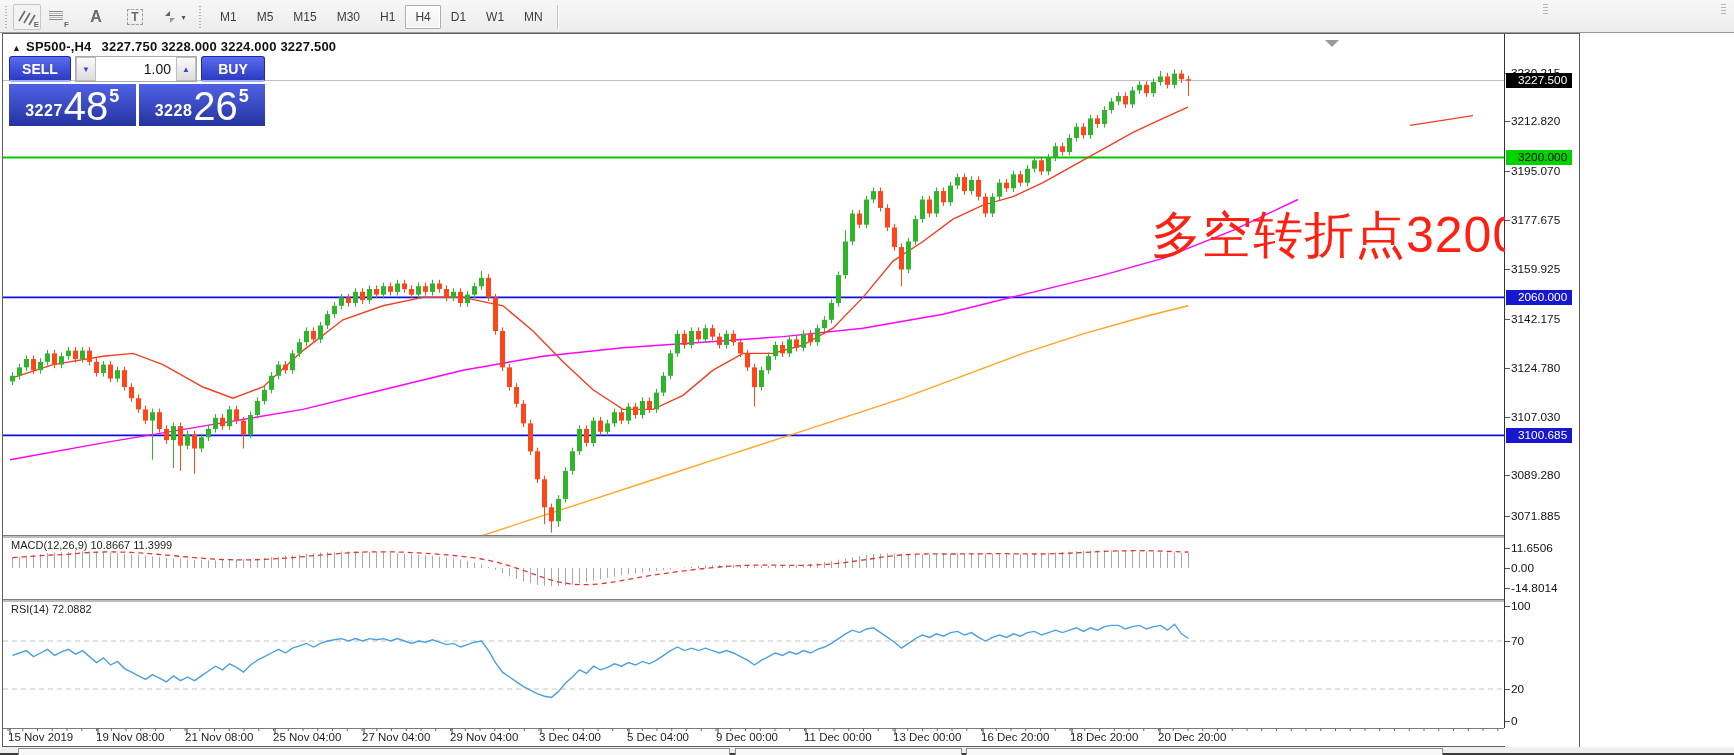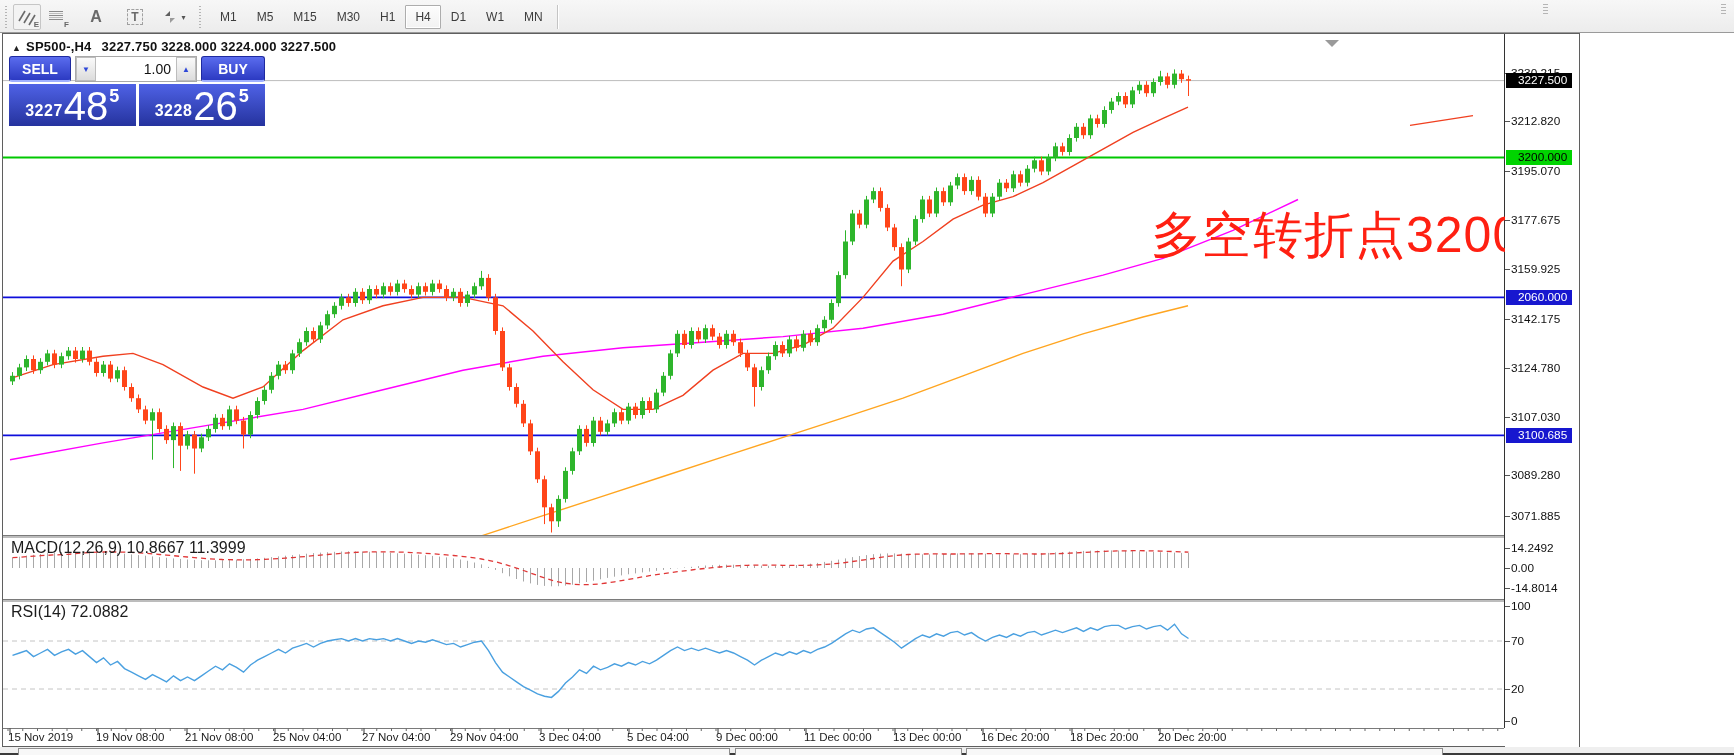--- a/index.html
+++ b/index.html
@@ -57,21 +57,21 @@
   .tp-price.sell { margin-right:3px; }
   .tp-small { font-size:16px; font-weight:600; margin-bottom:3px; letter-spacing:0.5px; }
   .tp-big { font-size:40px; font-weight:500; line-height:0.82; margin:0 1px; }
   .tp-sup { font-size:18px; font-weight:600; margin-bottom:16px; }
 
   
   .annotation { position:absolute; left:1148px; top:168px; font-size:50px; letter-spacing:1px;
     white-space:nowrap; font-weight:500; }
 
   
-  .panel-label { position:absolute; left:8px; font-size:16px; color:#1c1c1c; white-space:nowrap; }
+  .panel-label { position:absolute; left:8px; font-size:11px; color:#1c1c1c; white-space:nowrap; }
 
   
   .paxis { position:absolute; left:1502px; top:0; width:74px; height:713px; background:#fff; }
   .paxis-tick { position:absolute; left:6px; font-size:11.8px; color:#111; white-space:nowrap; }
   .paxis-tick::before { content:""; position:absolute; left:-6px; top:7px; width:5px; height:1px; background:#555; }
   .paxis-box { position:absolute; left:1px; width:66px; height:15px; font-size:11.8px; line-height:15px;
     padding-left:12px; white-space:nowrap; }
   .paxis-box.current { background:#000; color:#fff; }
   .paxis-box.green { background:#00d400; color:#000; }
   .paxis-box.blue { background:#1717cf; color:#fff; }
@@ -860,21 +860,21 @@
       <div class="paxis-tick" style="top: 228.2px;">3159.925</div>
       <div class="paxis-tick" style="top: 277.8px;">3142.175</div>
       <div class="paxis-tick" style="top: 326.5px;">3124.780</div>
       <div class="paxis-tick" style="top: 376.2px;">3107.030</div>
       <div class="paxis-tick" style="top: 434px;">3089.280</div>
       <div class="paxis-tick" style="top: 474.5px;">3071.885</div>
       <div class="paxis-box current" style="top: 39.1px;">3227.500</div>
       <div class="paxis-box green" style="top: 116px;">3200.000</div>
       <div class="paxis-box blue" style="top: 255.9px;">2060.000</div>
       <div class="paxis-box blue" style="top: 393.9px;">3100.685</div>
-      <div class="paxis-tick" style="top: 506.9px;">14.2492</div>
+      <div class="paxis-tick" style="top: 506.9px;">11.6506</div>
       <div class="paxis-tick" style="top: 526.5px;">0.00</div>
       <div class="paxis-tick" style="top: 546.9px;">-14.8014</div>
       <div class="paxis-tick" style="top: 564.5px;">100</div>
       <div class="paxis-tick" style="top: 599.5px;">70</div>
       <div class="paxis-tick" style="top: 647.5px;">20</div>
       <div class="paxis-tick" style="top: 679.5px;">0</div>
     </div>
   <div id="dlabels">
       <div class="dlabel" style="left: 5px;">15 Nov 2019</div>
       <div class="dlabel" style="left: 93px;">19 Nov 08:00</div>

